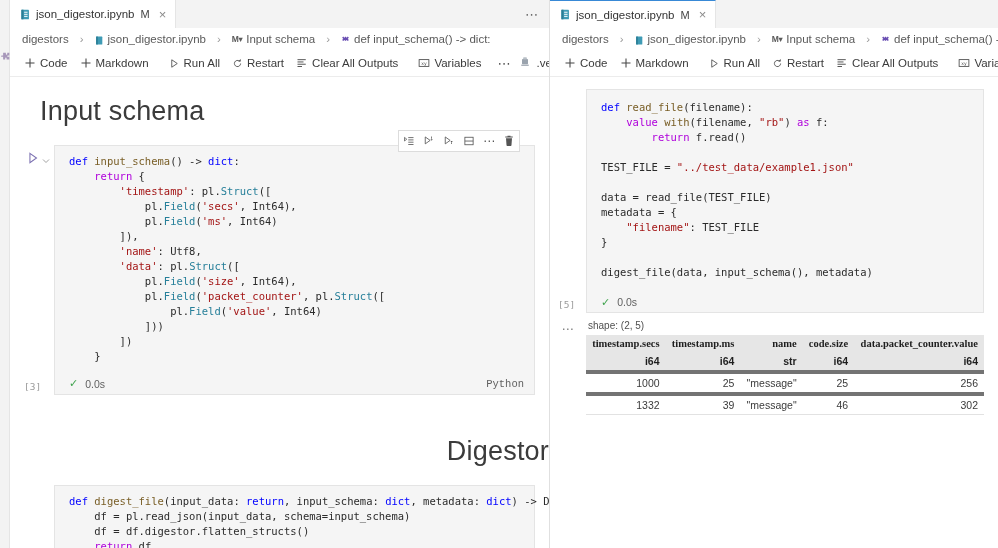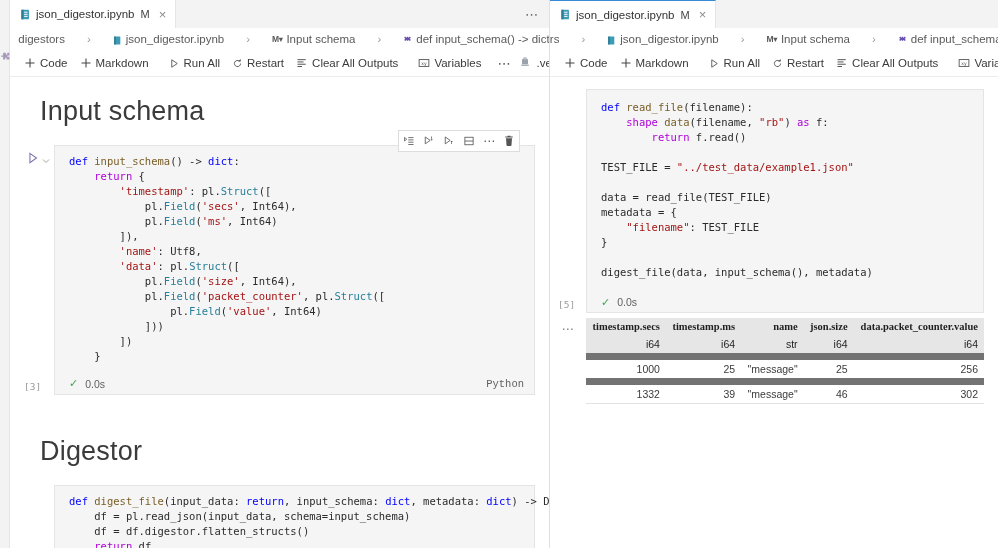--- a/index.html
+++ b/index.html
@@ -29,23 +29,23 @@
   }
   .group.right .tab{border-top:1px solid #3889d6;}
   .tab .nbk-ico{width:11px;height:13px;flex:0 0 11px;}
   .tab .tab-label{white-space:nowrap;overflow:hidden;text-overflow:ellipsis;}
   .tab .dirty{font-size:11px;color:#444;margin-left:1px;}
   .tab .close{font-size:13px;color:#8b8b8b;line-height:1;margin-left:3px;padding:0 1px;}
   .tabbar .spacer{flex:1 1 auto;background:#f3f3f3;}
   .tabbar .tabs-more{display:flex;align-items:center;padding:0 10px;color:#6b6b6b;font-size:13px;letter-spacing:1px;background:#f3f3f3;}
 
   .breadcrumb{
-    height:22px;display:flex;align-items:center;gap:20px;
+    height:22px;display:flex;align-items:center;gap:9px;
     padding:0 0 0 12px;font-size:11.5px;color:#5a5a5a;
-    background:#fff;white-space:nowrap;overflow:hidden;flex:0 0 22px;justify-content:center;
+    background:#fff;white-space:nowrap;overflow:hidden;flex:0 0 22px;
   }
   .breadcrumb .sep{color:#9b9b9b;margin:0 2px;}
   .breadcrumb .crumb{display:flex;align-items:center;gap:4px;}
   .breadcrumb .md-ico{font-size:8.5px;font-weight:bold;color:#5a5a5a;letter-spacing:-0.5px;}
   .breadcrumb .sym-ico{width:9px;height:9px;display:inline-block;}
 
   .nbtoolbar{
     height:26px;display:flex;align-items:center;gap:0;
     padding:0 0 0 10px;background:#fff;font-size:11.5px;color:#3b3b3b;
     border-bottom:1px solid #ececec;flex:0 0 26px;white-space:nowrap;overflow:hidden;
@@ -100,22 +100,22 @@
 
   
   .output-wrap{display:flex;margin-top:5px;}
   .out-gutter{width:36px;flex:0 0 36px;display:flex;justify-content:center;padding-top:4px;color:#777;font-size:12px;letter-spacing:1px;}
   .out-body{flex:1 1 auto;padding-right:14px;min-width:0;}
   .shape{font-size:10px;color:#505050;margin:2px 0 4px 2px;font-family:"Liberation Sans",sans-serif;}
   table.df{border-collapse:collapse;width:100%;font-size:10.5px;font-family:"Liberation Sans",sans-serif;}
   table.df th,table.df td{padding:3px 6px;text-align:right;white-space:nowrap;}
   table.df thead tr{background:#e6e6e6;}
   table.df thead th{font-weight:bold;color:#1f1f1f;}
-  table.df thead tr.dtypes th{font-weight:normal;color:#1f1f1f;margin-top:33px;}
-  table.df tbody td{color:#3b3b3b;background:#fff;border-top:7px solid #737373;}
+  table.df thead tr.dtypes th{font-weight:bold;color:#1f1f1f;margin-top:33px;}
+  table.df tbody td{color:#3b3b3b;background:#fff;border-top:4px solid #737373;}
   table.df tbody tr:last-child td{border-bottom:1px solid #e2e2e2;}
   .col-name{text-align:right;font-family:Liberation Serif, serif;}
   .dt-left{text-align:left;padding-left:26px;}
 </style>
 </head>
 <body>
 
 <div class="workbench">
 
   <div class="activity-strip">
@@ -332,21 +332,21 @@
               </div>
               <div class="cell-status">
                 <span class="chk">✓</span>
                 <span>0.0s</span>
                 <span class="lang">Python</span>
               </div>
             </div>
             <div class="exec-count">[3]</div>
           </div>
 
-          <div class="md-cell" style="margin-top:22px;">
+          <div class="md-cell" style="margin-top:22px;justify-content:flex-end;">
             <div class="md-body">
               <div class="md-h1">Digestor</div>
             </div>
           </div>
 
           <div class="code-cell" style="margin-top:10px;">
             <div class="cell-gutter"></div>
             <div class="cell-frame">
               <div class="code-area" style="padding-bottom:22px;">
 <pre class="code"><span style="color:#0000ff">def</span> <span style="color:#795e26">digest_file</span>(input_data: <span style="color:#0000ff">return</span>, input_schema: <span style="color:#0000ff">dict</span>, metadata: <span style="color:#0000ff">dict</span>) -&gt; DataFrame:
@@ -476,21 +476,21 @@
 
       <div class="notebook">
         <div class="nb-inner">
 
 
           <div class="code-cell" style="margin-top:12px;">
             <div class="cell-gutter"></div>
             <div class="cell-frame">
               <div class="code-area" style="padding:10px 10px 12px 14px;">
 <pre class="code"><span style="color:#0000ff">def</span> <span style="color:#795e26">read_file</span>(filename):
-    <span style="color:#af00db">shape</span> <span style="color:#795e26">data</span>(filename, <span style="color:#a31515">"rb"</span>) <span style="color:#af00db">as</span> f:
+    <span style="color:#af00db">value</span> <span style="color:#795e26">with</span>(filename, <span style="color:#a31515">"rb"</span>) <span style="color:#af00db">as</span> f:
         <span style="color:#af00db">return</span> f.read()
 
 TEST_FILE = <span style="color:#a31515">"../test_data/example1.json"</span>
 
 data = read_file(TEST_FILE)
 metadata = {
     <span style="color:#a31515">"filename"</span>: TEST_FILE
 }
 
 digest_file(data, input_schema(), metadata)</pre>
@@ -499,27 +499,28 @@
                 <span class="chk">✓</span>
                 <span>0.0s</span>
               </div>
             </div>
             <div class="exec-count">[5]</div>
           </div>
 
           <div class="output-wrap">
             <div class="out-gutter">⋯</div>
             <div class="out-body">
+              <div class="shape">shape: (2, 5)</div>
               <table class="df">
                 <thead>
                   <tr>
                     <th class="col-name">timestamp.secs</th>
                     <th class="col-name">timestamp.ms</th>
                     <th class="col-name">name</th>
-                    <th class="col-name">json.size</th>
+                    <th class="col-name">code.size</th>
                     <th class="col-name">data.packet_counter.value</th>
                   </tr>
                   <tr class="dtypes">
                     <th>i64</th>
                     <th>i64</th>
                     <th>str</th>
                     <th class="dt-left">i64</th>
                     <th>i64</th>
                   </tr>
                 </thead>

